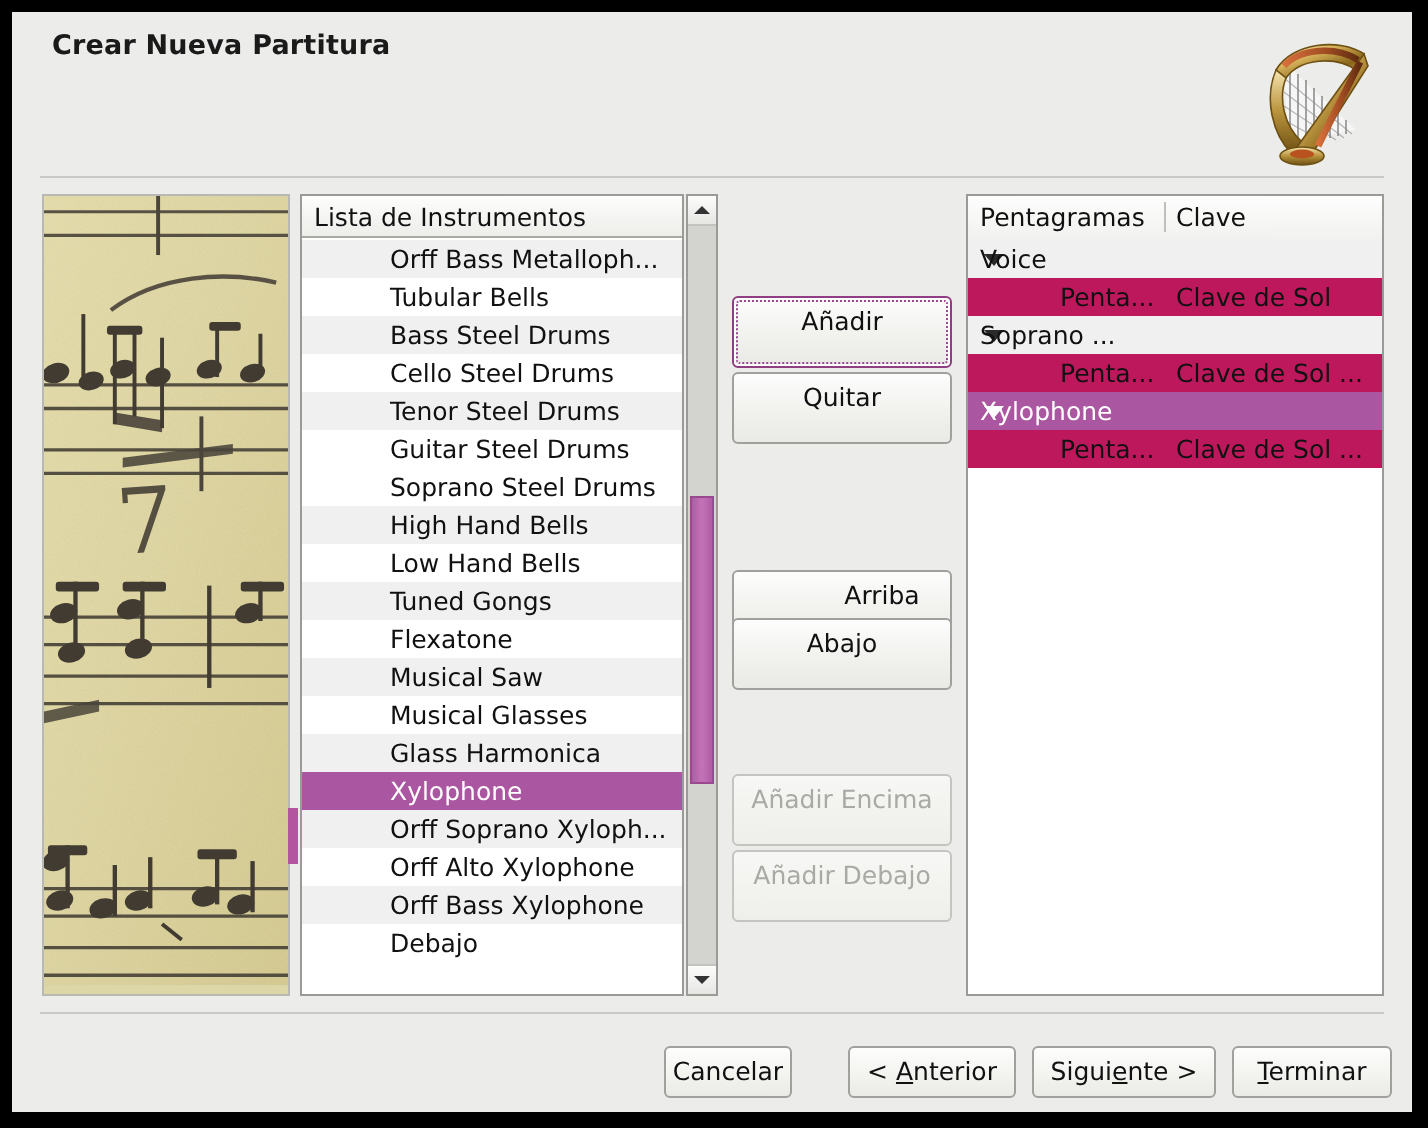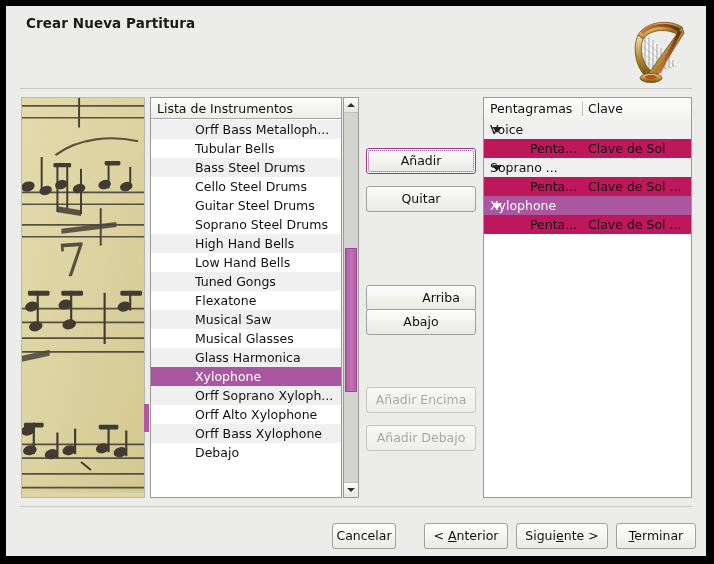--- a/index.html
+++ b/index.html
@@ -110,21 +110,21 @@
   #sb-thumb {
     position:absolute; left:1px; top:135px; width:12px; height:144px;
     background:linear-gradient(to right,#b15ba5,#c274b6,#b15ba5);
     border:1px solid #9c4890;
     box-sizing:border-box;
   }
 
   
   #mid { position:absolute; left:360px; top:91px; width:112px; height:401px; }
   .mbtn {
-    position:absolute; left:0; width:110px; height:26px;
+    position:absolute; left:0; width:110px; height:36px;
     background:linear-gradient(to bottom,#fdfdfd 0%,#f2f2ef 50%,#e9e9e5 100%);
     border:1px solid #a0a09c;
     border-radius:3px;
     box-sizing:border-box;
     font-size:12.5px; color:#111;
     text-align:center; line-height:24px;
     white-space:nowrap;
   }
   .mbtn.focus {
     border-color:#8d3f82;
@@ -380,20 +380,21 @@
   <div id="score-scroll-track"></div>
   <div id="score-scroll"></div>
 
   <div id="list-panel">
     <div id="list-header">Lista de Instrumentos</div>
     <div id="list-rows">
         <div class="lrow odd">Orff Bass Metalloph...</div>
         <div class="lrow even">Tubular Bells</div>
         <div class="lrow odd">Bass Steel Drums</div>
         <div class="lrow even">Cello Steel Drums</div>
+        <div class="lrow odd">Tenor Steel Drums</div>
         <div class="lrow even">Guitar Steel Drums</div>
         <div class="lrow even">Soprano Steel Drums</div>
         <div class="lrow odd">High Hand Bells</div>
         <div class="lrow even">Low Hand Bells</div>
         <div class="lrow odd">Tuned Gongs</div>
         <div class="lrow even">Flexatone</div>
         <div class="lrow odd">Musical Saw</div>
         <div class="lrow even">Musical Glasses</div>
         <div class="lrow odd">Glass Harmonica</div>
         <div class="lrow even sel">Xylophone</div>

